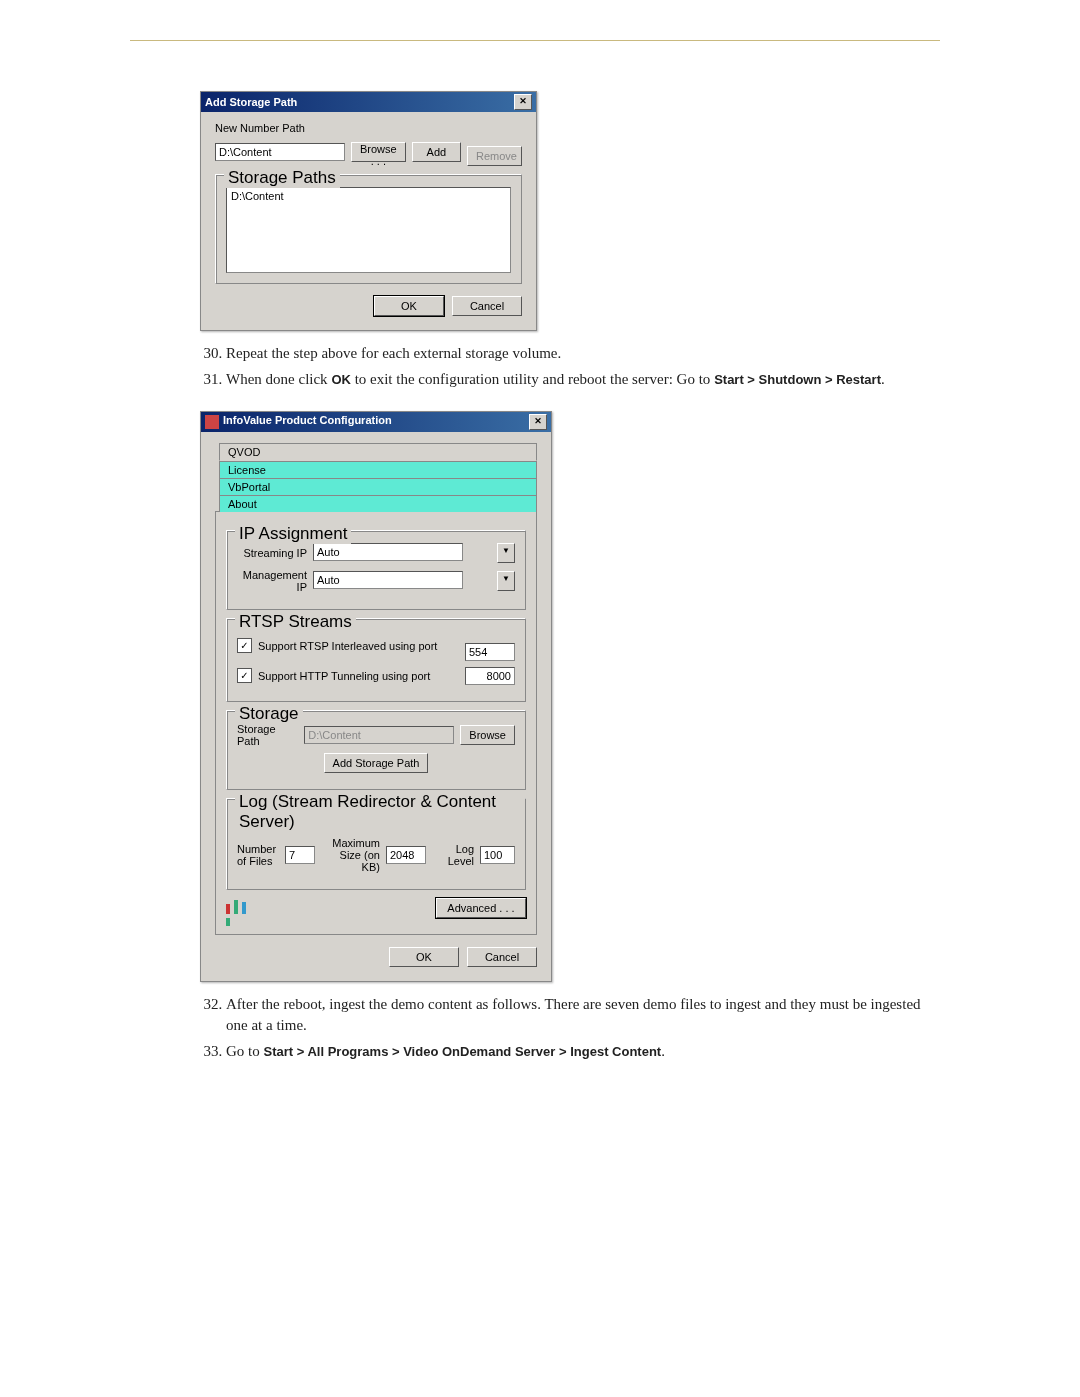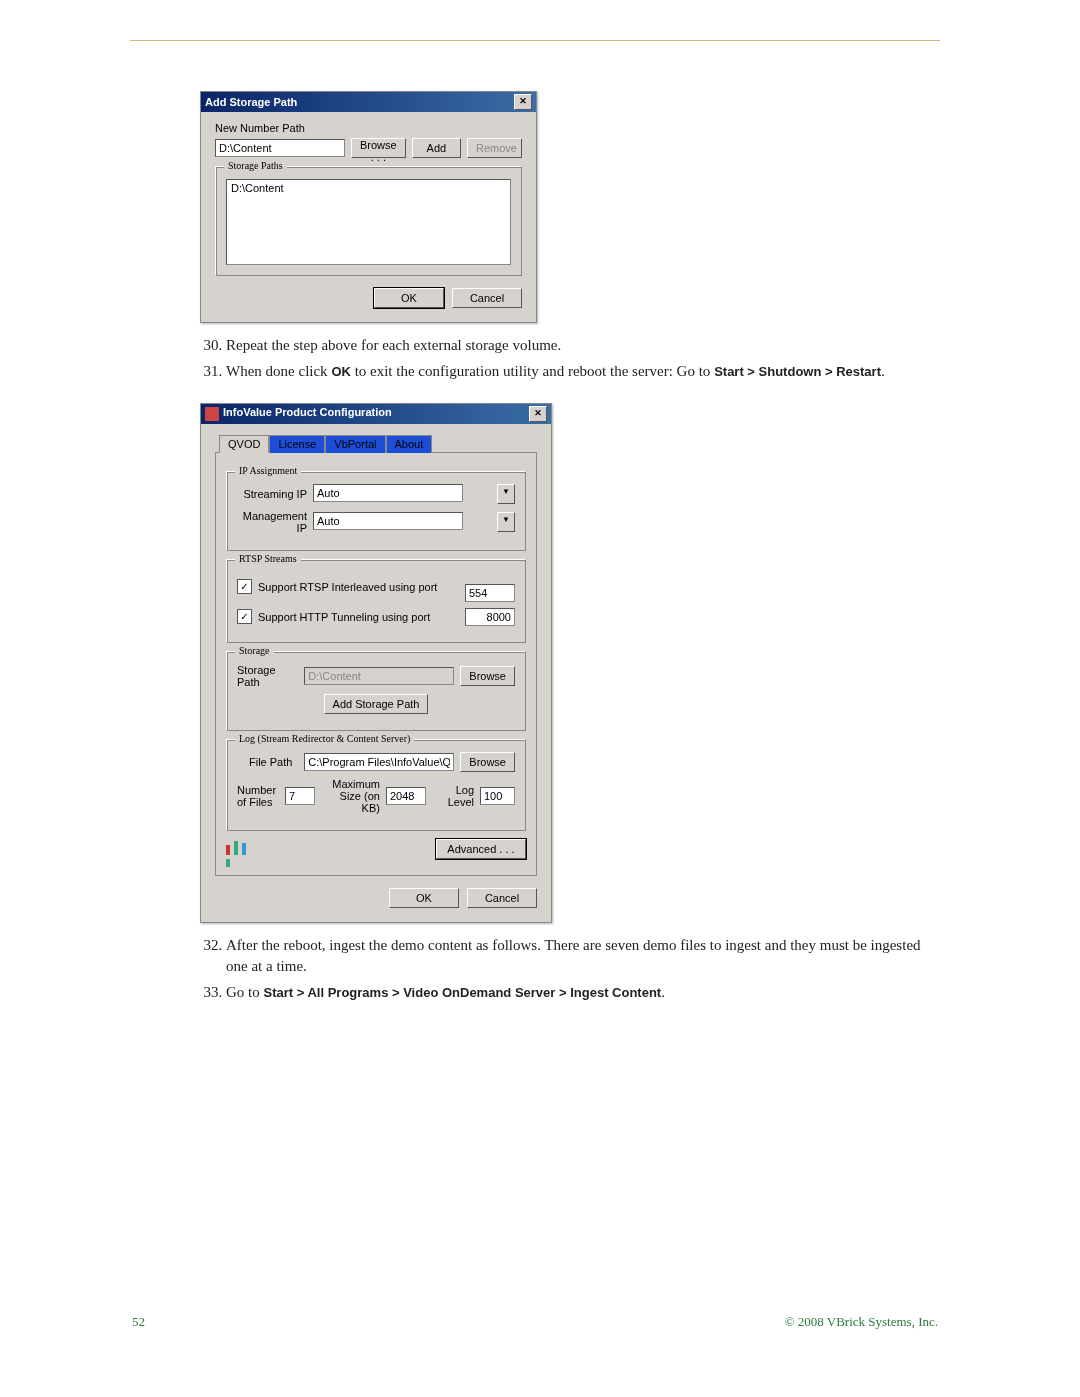--- a/index.html
+++ b/index.html
@@ -74,22 +74,21 @@
     position: relative;
     padding: 12px 10px 10px 10px;
     margin-top: 8px;
   }
   .groupbox-legend {
     position: absolute;
     top: -7px;
     left: 8px;
     background: #d6d3ce;
     padding: 0 4px;
-    font-size: 10px;
-    font-family: Liberation Serif, serif;
+    font-size: 17px;
   }
   .label {
     font-size: 11px;
     color: #000;
   }
   .win-input {
     height: 18px;
     border: 1px solid #888;
     border-top-color: #555;
     border-left-color: #555;
@@ -140,25 +139,26 @@
     display: flex;
     justify-content: flex-end;
     gap: 8px;
     margin-top: 12px;
   }
   .tabs {
     display: flex;
     border-bottom: 1px solid #888;
     margin-bottom: 0;
     padding-left: 4px;
+    flex-direction: column;
   }
   .tab {
     border: 1px solid #888;
     border-bottom: none;
-    background: #1d4ed8;
+    background: #5eead4;
     padding: 2px 8px;
     font-size: 11px;
     margin-right: 0px;
     position: relative;
     top: 1px;
     cursor: pointer;
   }
   .tab.active {
     background: #d6d3ce;
     border-bottom: 1px solid #d6d3ce;
@@ -253,21 +253,21 @@
     <div class="titlebar">
       <span>Add Storage Path</span>
       <span class="close-btn">✕</span>
     </div>
     <div class="dialog-body">
       <div class="label">New Number Path</div>
       <div class="row" style="margin-top:4px;">
         <input class="win-input" style="width: 130px;" value="D:\Content">
         <button class="win-button" style="width:60px;">Browse . . .</button>
         <button class="win-button" style="width:55px;">Add</button>
-        <button class="win-button disabled" style="width:55px;">Remove</button>
+        <button class="win-button disabled" style="width:55px;margin-top:8px;">Remove</button>
       </div>
       <div class="groupbox">
         <span class="groupbox-legend">Storage Paths</span>
         <div class="listbox">
           <div>D:\Content</div>
         </div>
       </div>
       <div class="dlg-buttons">
         <button class="win-button default" style="width:70px;">OK</button>
         <button class="win-button" style="width:70px;">Cancel</button>
@@ -379,17 +379,13 @@
     </div>
   </div>
 
   <ol class="steps" start="32">
     <li><span>After the reboot, ingest the demo content as follows. There are seven demo files to ingest and they must be ingested one at a time.</span></li>
     <li>
       <span>Go to </span><span class="bold">Start &gt; All Programs &gt; Video OnDemand Server &gt; Ingest Content</span><span>.</span>
     </li>
   </ol>
 
-  <div class="page-footer">
-    <span class="page-num">52</span>
-    <span class="copyright">© 2008 VBrick Systems, Inc.</span>
-  </div>
 </div>
 
 </body></html>

